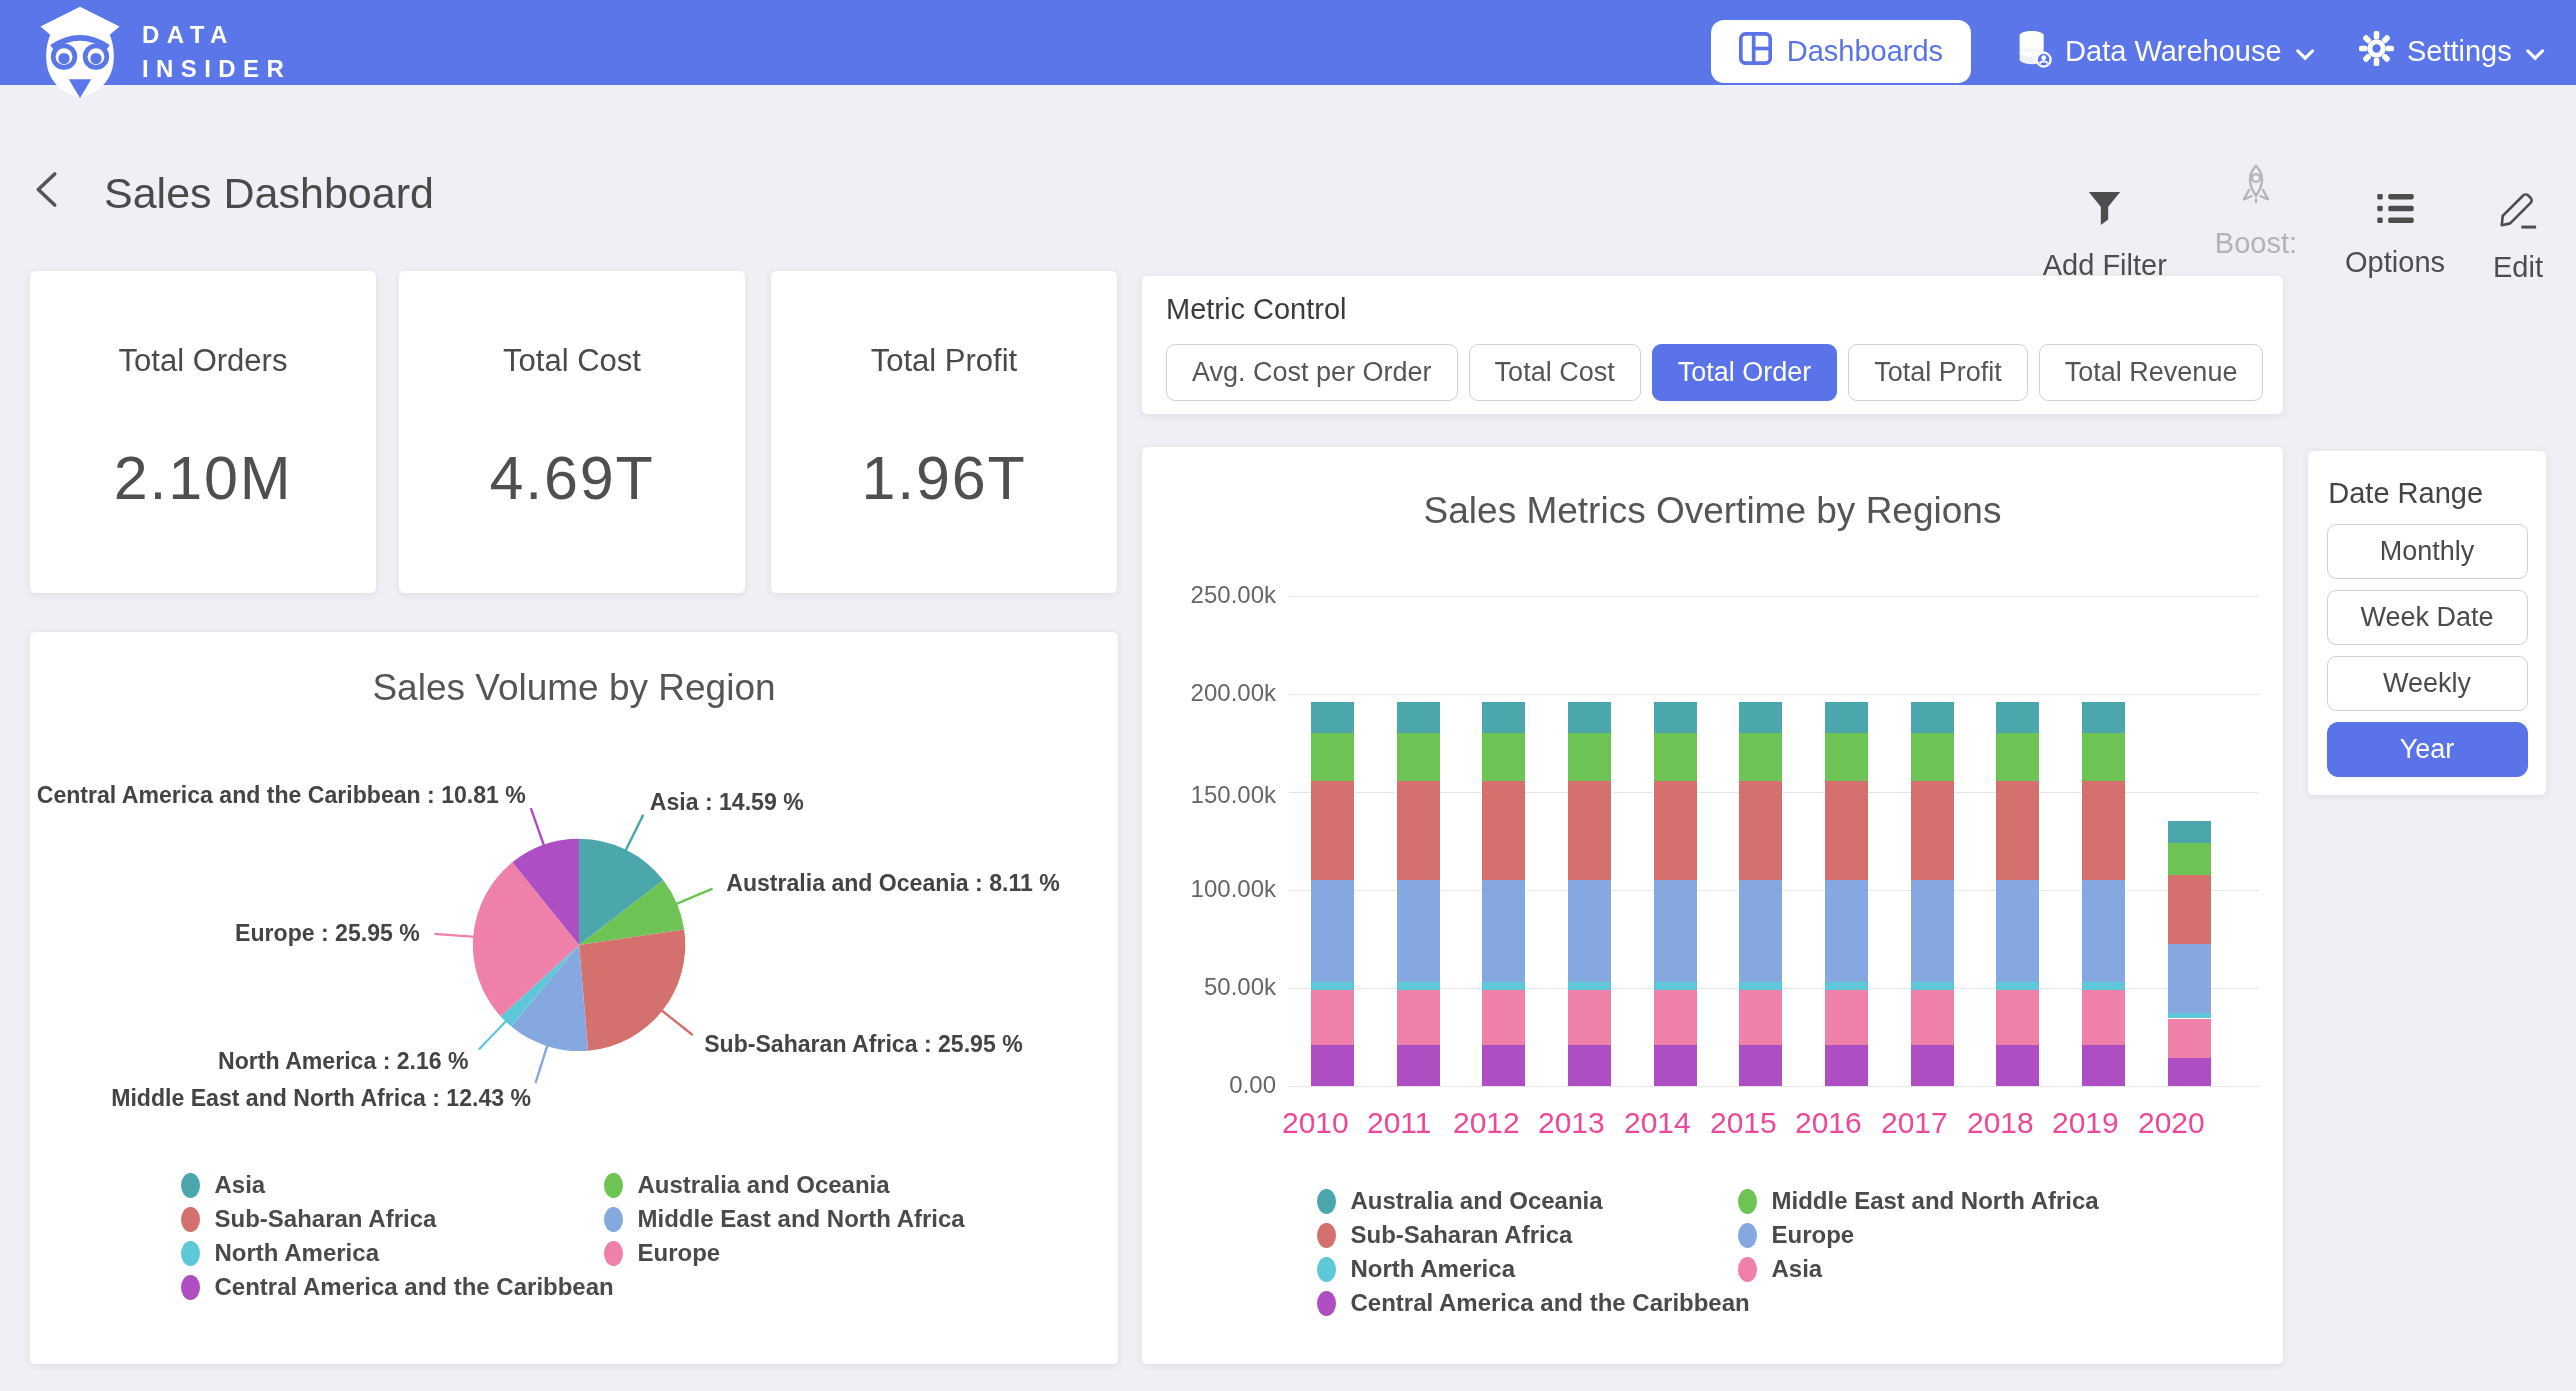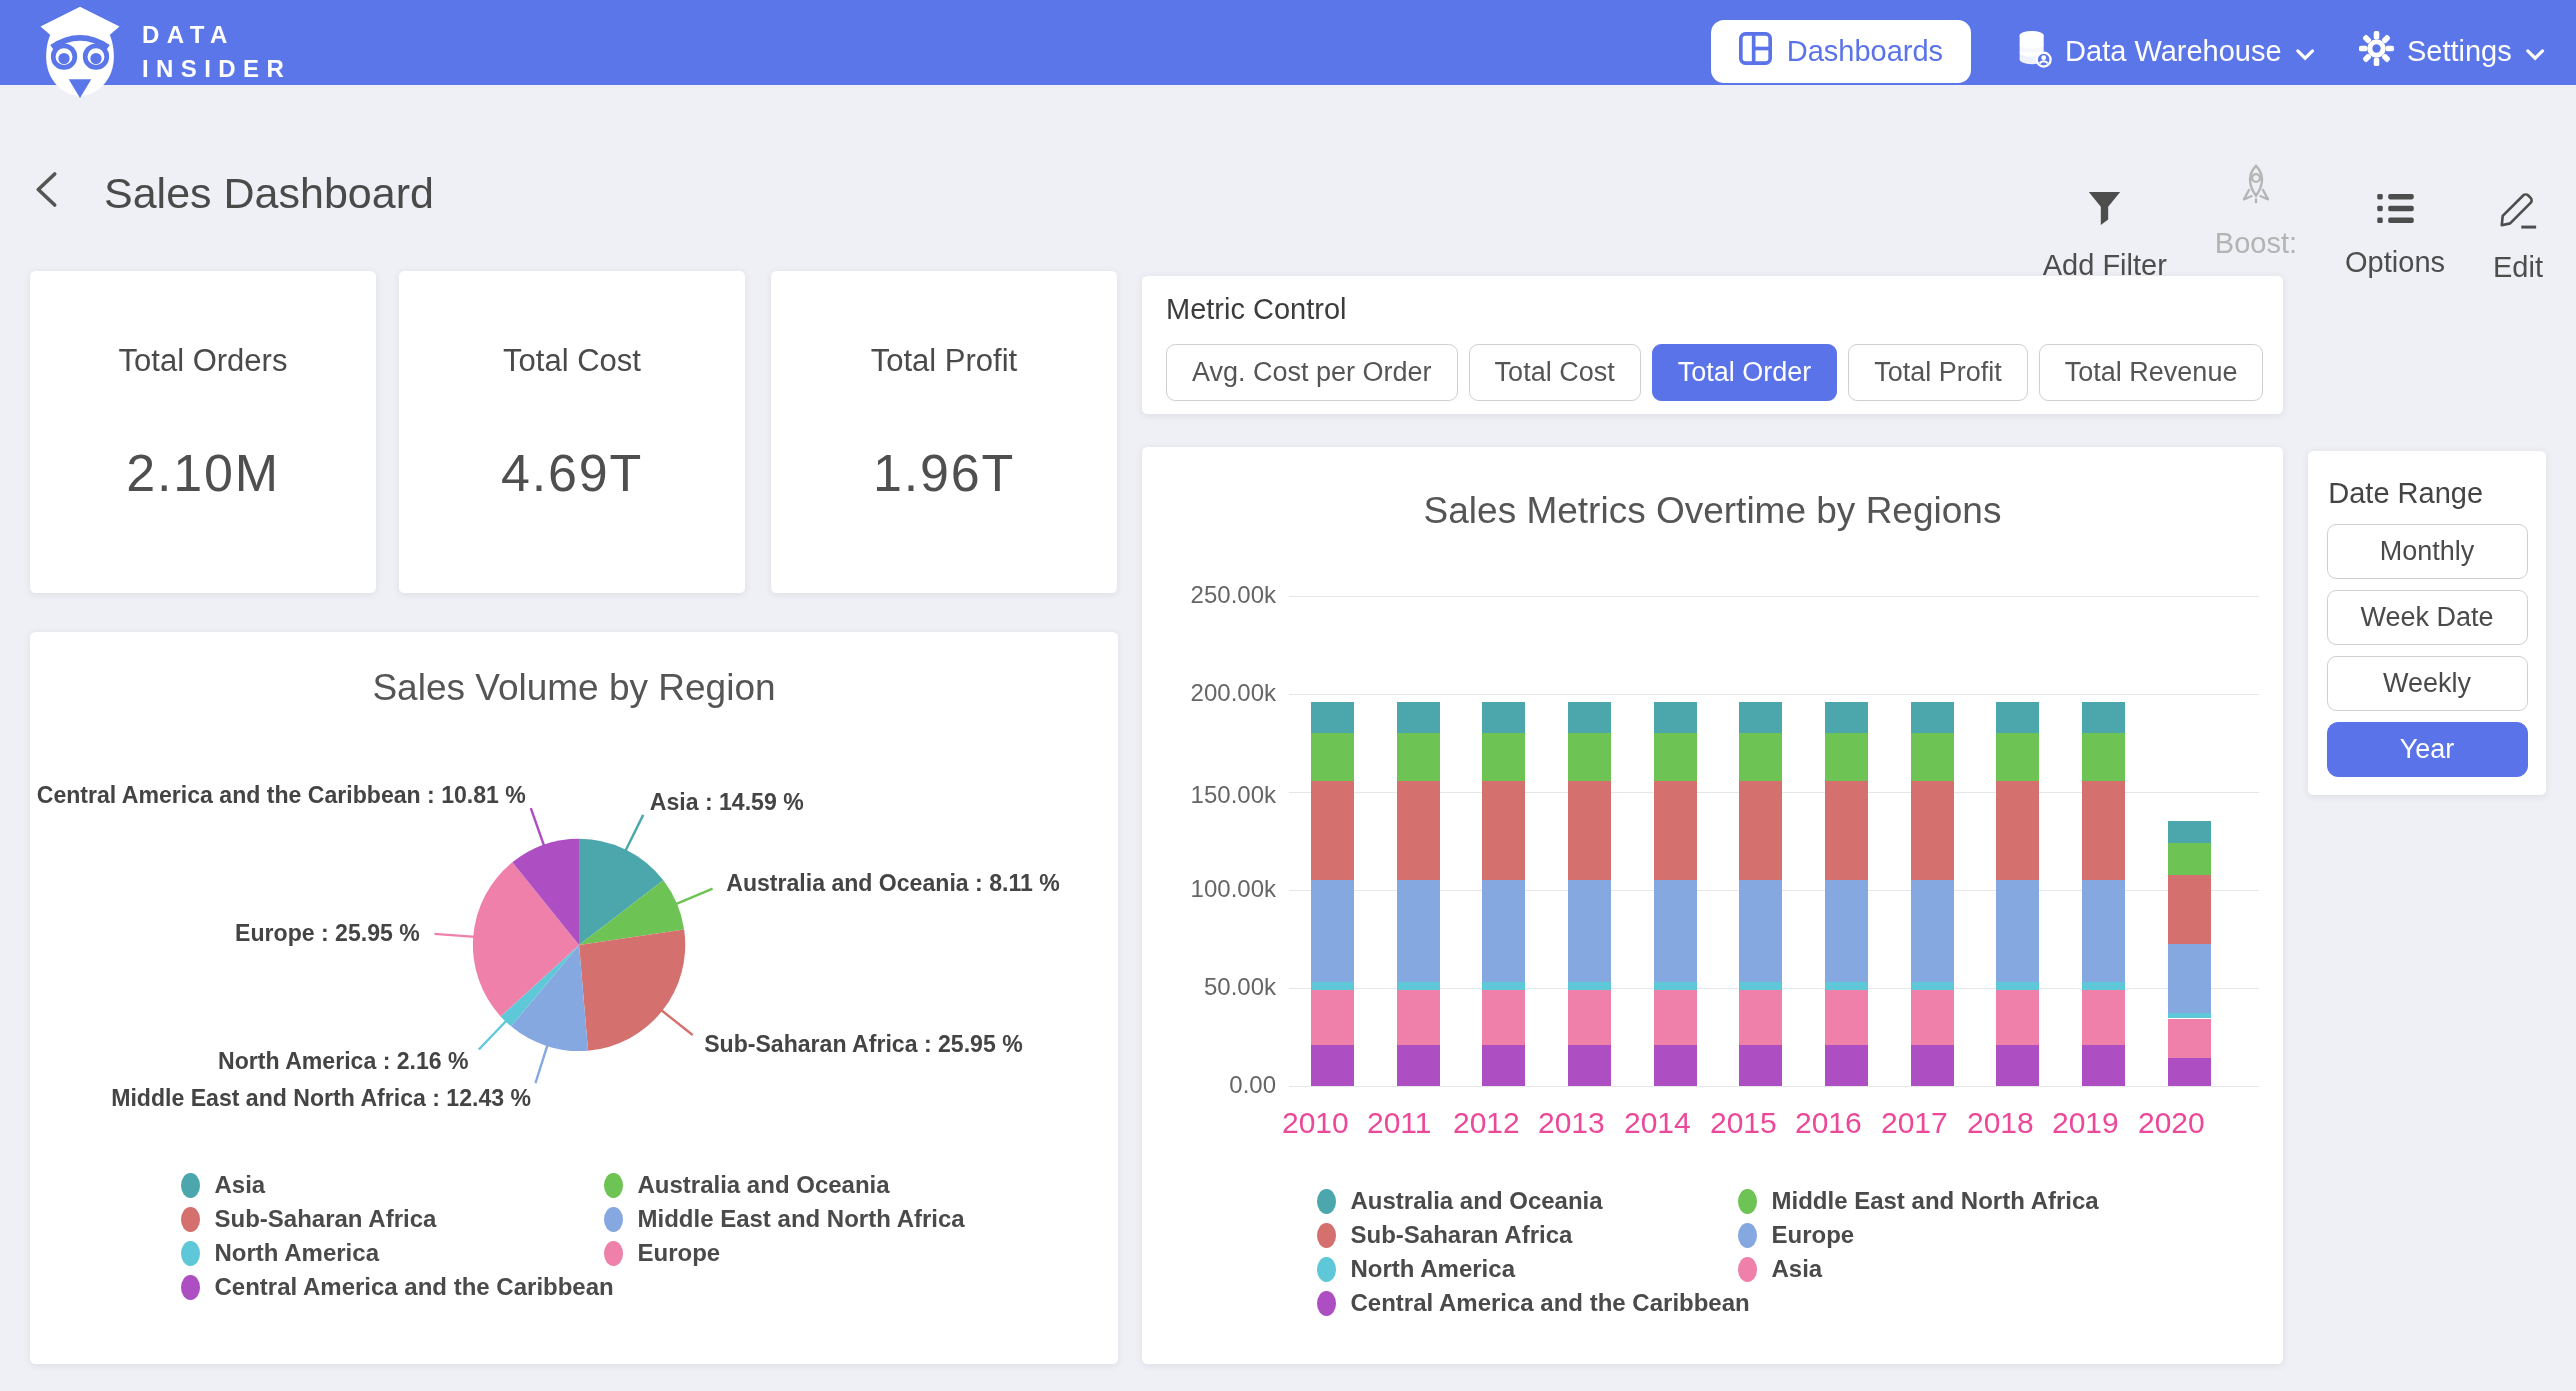--- a/index.html
+++ b/index.html
@@ -14,21 +14,21 @@
   
   .back-btn{position:absolute;left:31px;top:168px;width:37px;height:41px;}
   .page-title{position:absolute;left:92px;top:157px;font-size:43px;color:#4a4a4a;}
   .header-actions{position:absolute;right:33px;top:164px;display:flex;align-items:center;gap:48px;}
   .h-action{display:flex;align-items:center;gap:15px;font-size:29px;color:#4d4d4d;cursor:pointer;flex-direction:column;}
   .h-action.muted{color:#b3b3b3;cursor:default;}
   .boost-off{color:#a9b4f0;}
   
   .card{position:absolute;background:#fff;border-radius:5.5px;box-shadow:0 1.8px 7.4px rgba(70,74,100,.10);}
   .kpi-label{position:absolute;top:72px;width:100%;text-align:center;font-size:31px;color:#4a4a4a;}
-  .kpi-value{position:absolute;top:172px;width:100%;text-align:center;font-size:52px;font-weight:500;color:#4f4f4f;letter-spacing:1.8px;}
+  .kpi-value{position:absolute;top:172px;width:100%;text-align:center;font-size:61px;font-weight:500;color:#4f4f4f;letter-spacing:1.8px;}
   .panel-title{position:absolute;font-size:29px;color:#3c3c3c;}
   .chip-row{position:absolute;left:24px;top:68px;display:flex;gap:11px;}
   .chip{display:inline-flex;align-items:center;justify-content:center;height:57px;padding:4px 25px;border:1.8px solid #cfcfcf;border-radius:9.2px;background:#fff;color:#555;font-size:27px;cursor:pointer;white-space:nowrap;}
   .chip.selected{background:#5b73e8;border-color:#5b73e8;color:#fff;}
   .chart-title{position:absolute;width:100%;text-align:center;font-size:37px;color:#555;}
   
   .plot{position:absolute;left:147px;top:149px;width:970px;height:490px;}
   .gridline{position:absolute;left:0;width:100%;height:0.9px;background:#e7e7ea;}
   .ytick{position:absolute;left:0;width:134px;text-align:right;font-size:24px;color:#666;}
   .xtick{position:absolute;width:102px;text-align:left;font-size:30px;color:#ec4899;}

